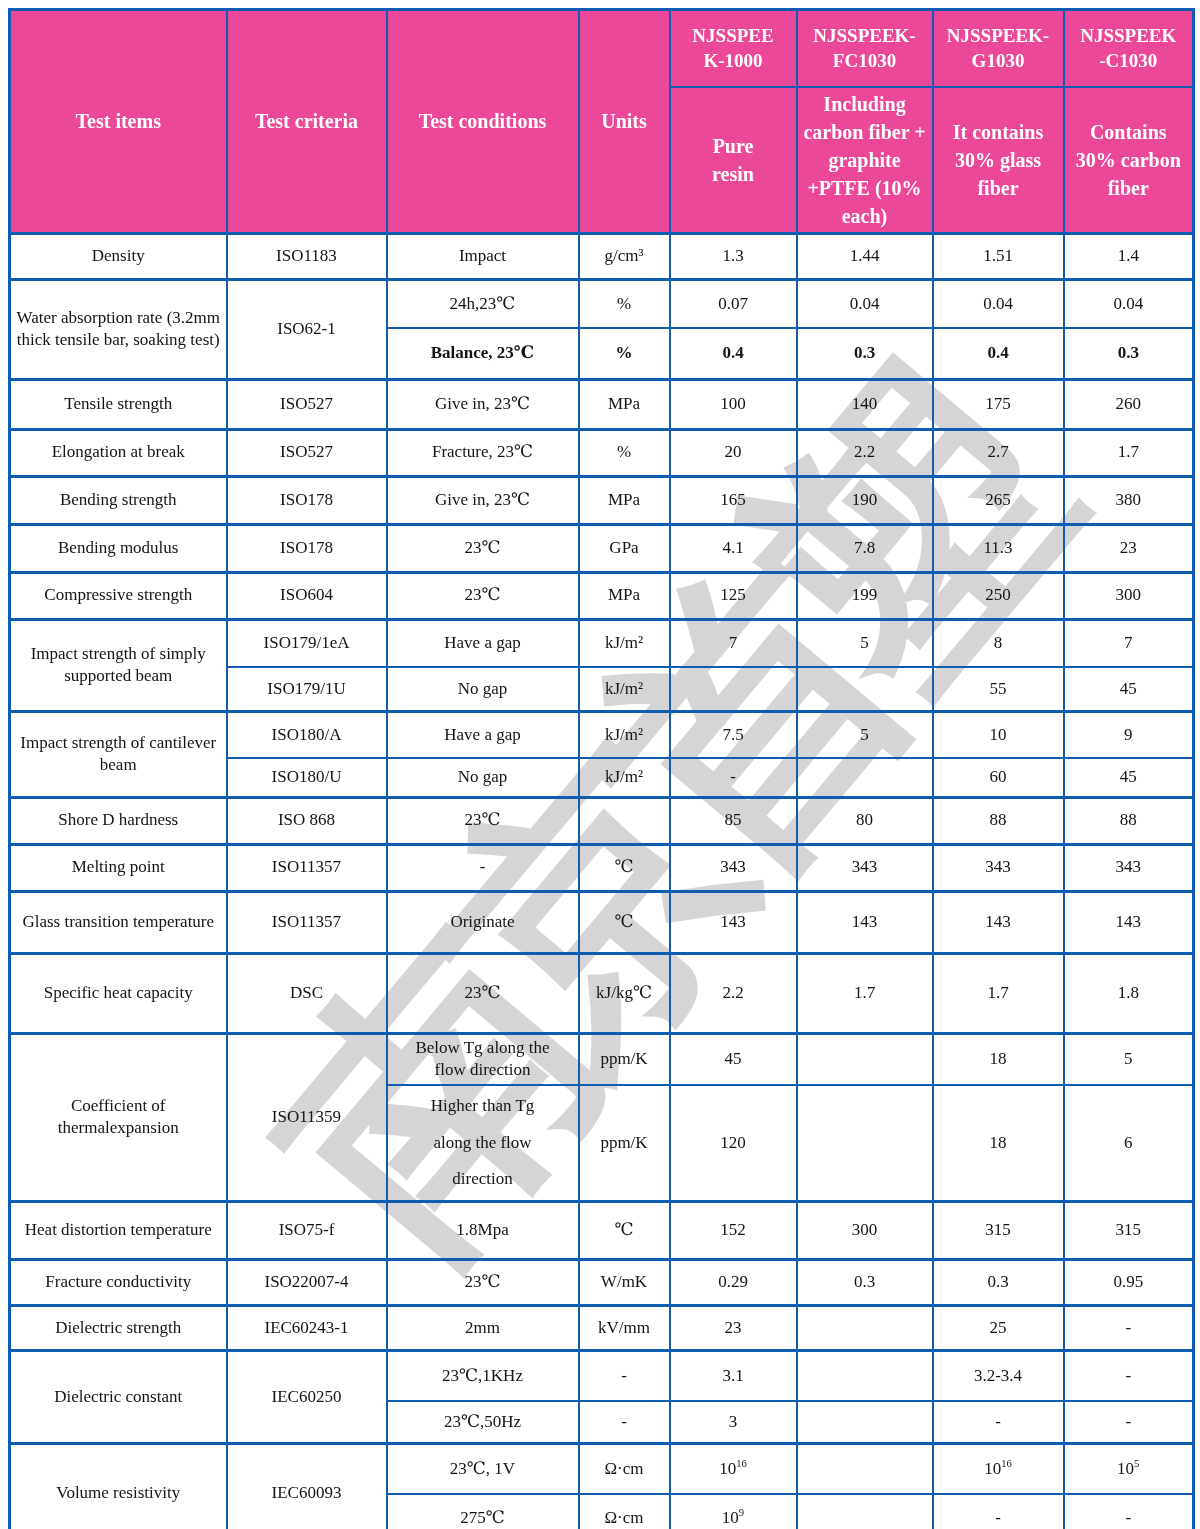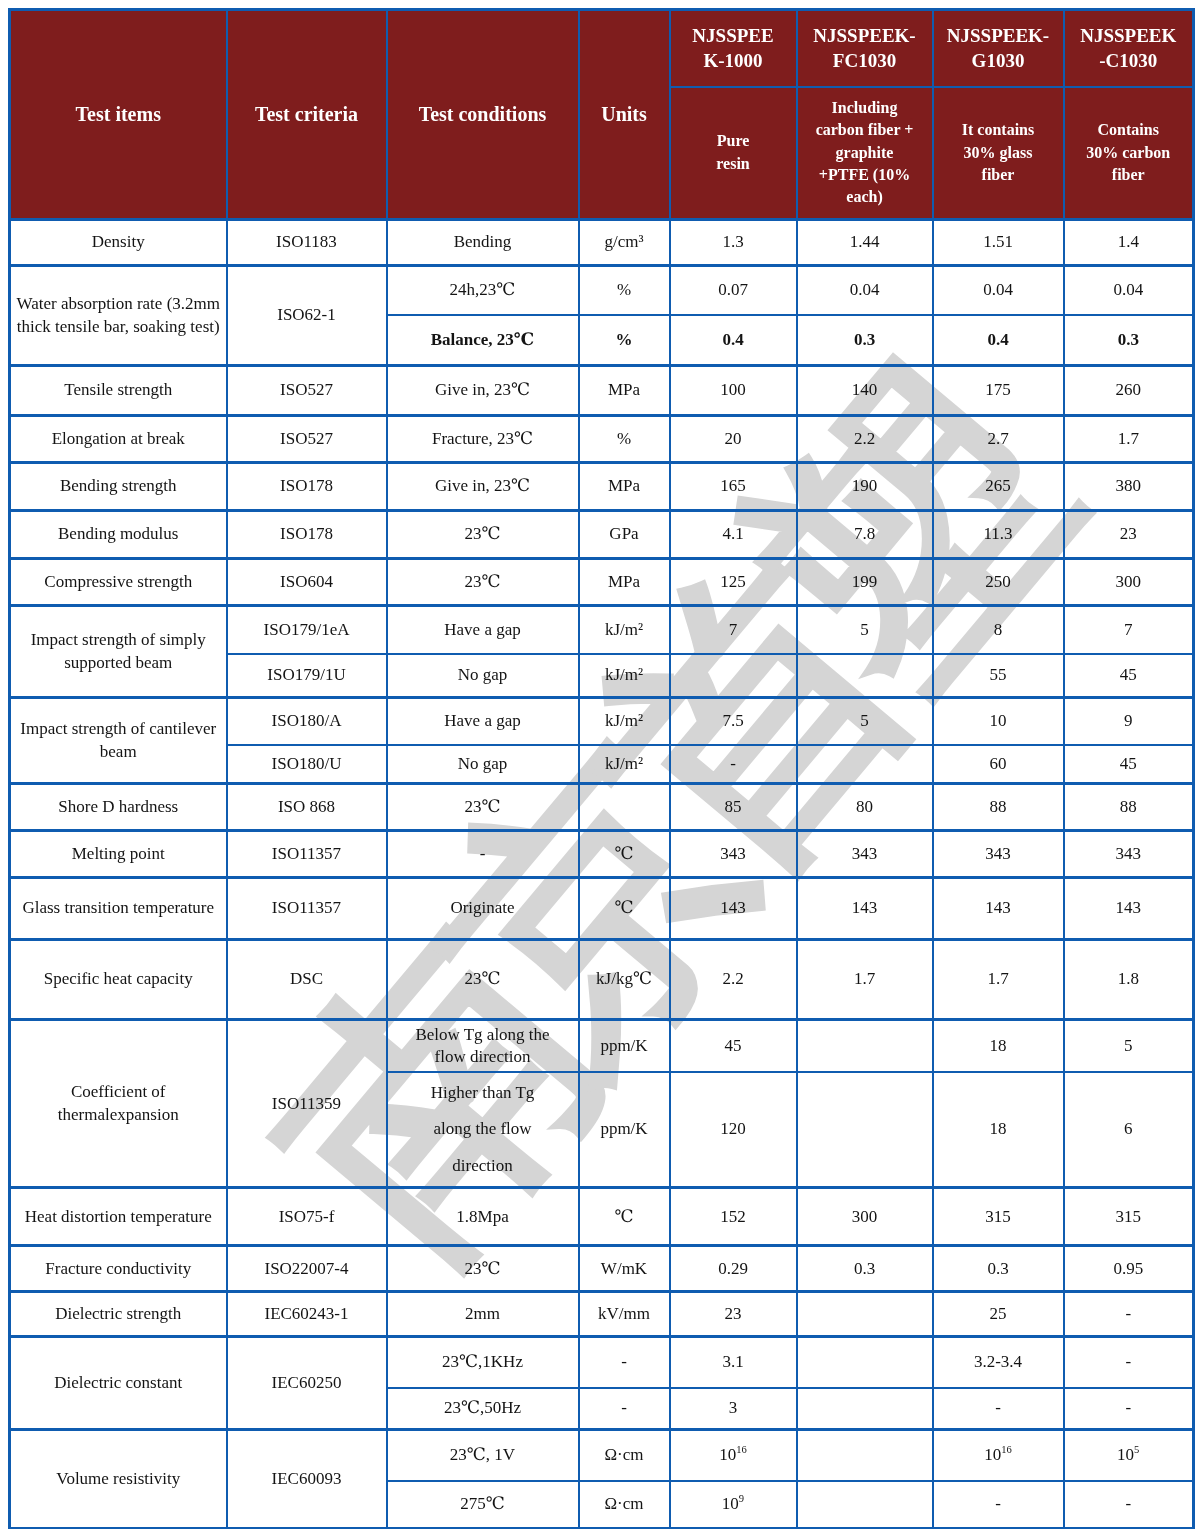--- a/index.html
+++ b/index.html
@@ -35,28 +35,28 @@
   }
   .spec th, .spec td {
     border:2px solid #0f5cb0;
     text-align:center;
     vertical-align:middle;
     padding:2px 5px;
     box-sizing:border-box;
     overflow:hidden;
   }
   .spec thead th {
-    background:#7f1d1d;
+    background:#ec4899;
     color:#ffffff;
     font-weight:bold;
     white-space:pre-line;
   }
   .left-head { font-size:20px; }
   .prod-name { font-size:19px; line-height:1.35; }
-  .prod-desc { font-size:16px; line-height:1.4; }
+  .prod-desc { font-size:20px; line-height:1.4; }
   .spec tbody td {
     font-size:17px;
     color:#141414;
     background:transparent;
     line-height:1.3;
   }
   .spec tbody td.cond { white-space:pre-line; }
   .spec tbody td.cond.loose { line-height:2.15; }
   .spec tbody tr.g td { border-top-width:3px; }
   .spec tbody td sup { font-size:0.62em; line-height:0; }
@@ -107,21 +107,21 @@
 fiber</th>
         <th class="prod-desc">Contains
 30% carbon
 fiber</th>
       </tr>
     </thead>
     <tbody id="tbody">
         <tr class="g" style="height: 46px;">
           <td rowspan="1">Density</td>
           <td rowspan="1">ISO1183</td>
-          <td class="cond">Bending</td>
+          <td class="cond">Impact</td>
           <td>g/cm³</td>
           <td>1.3</td>
           <td>1.44</td>
           <td>1.51</td>
           <td>1.4</td>
         </tr>
         <tr class="g" style="height: 49px;">
           <td rowspan="2">Water absorption rate (3.2mm thick tensile bar, soaking test)</td>
           <td rowspan="2">ISO62-1</td>
           <td class="cond">24h,23℃</td>

